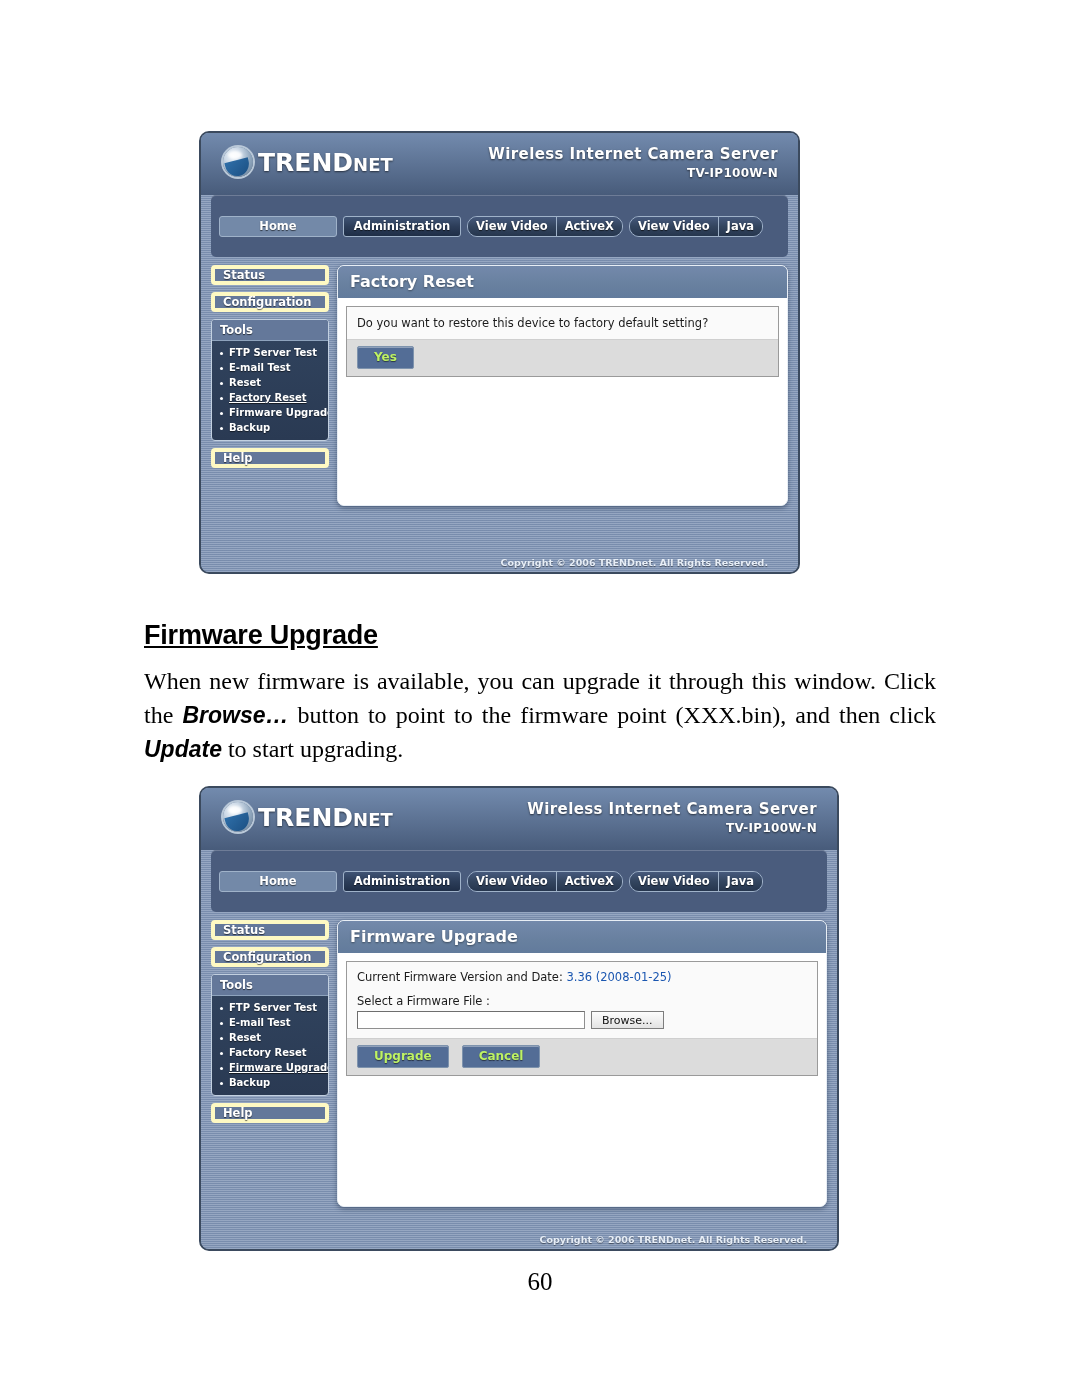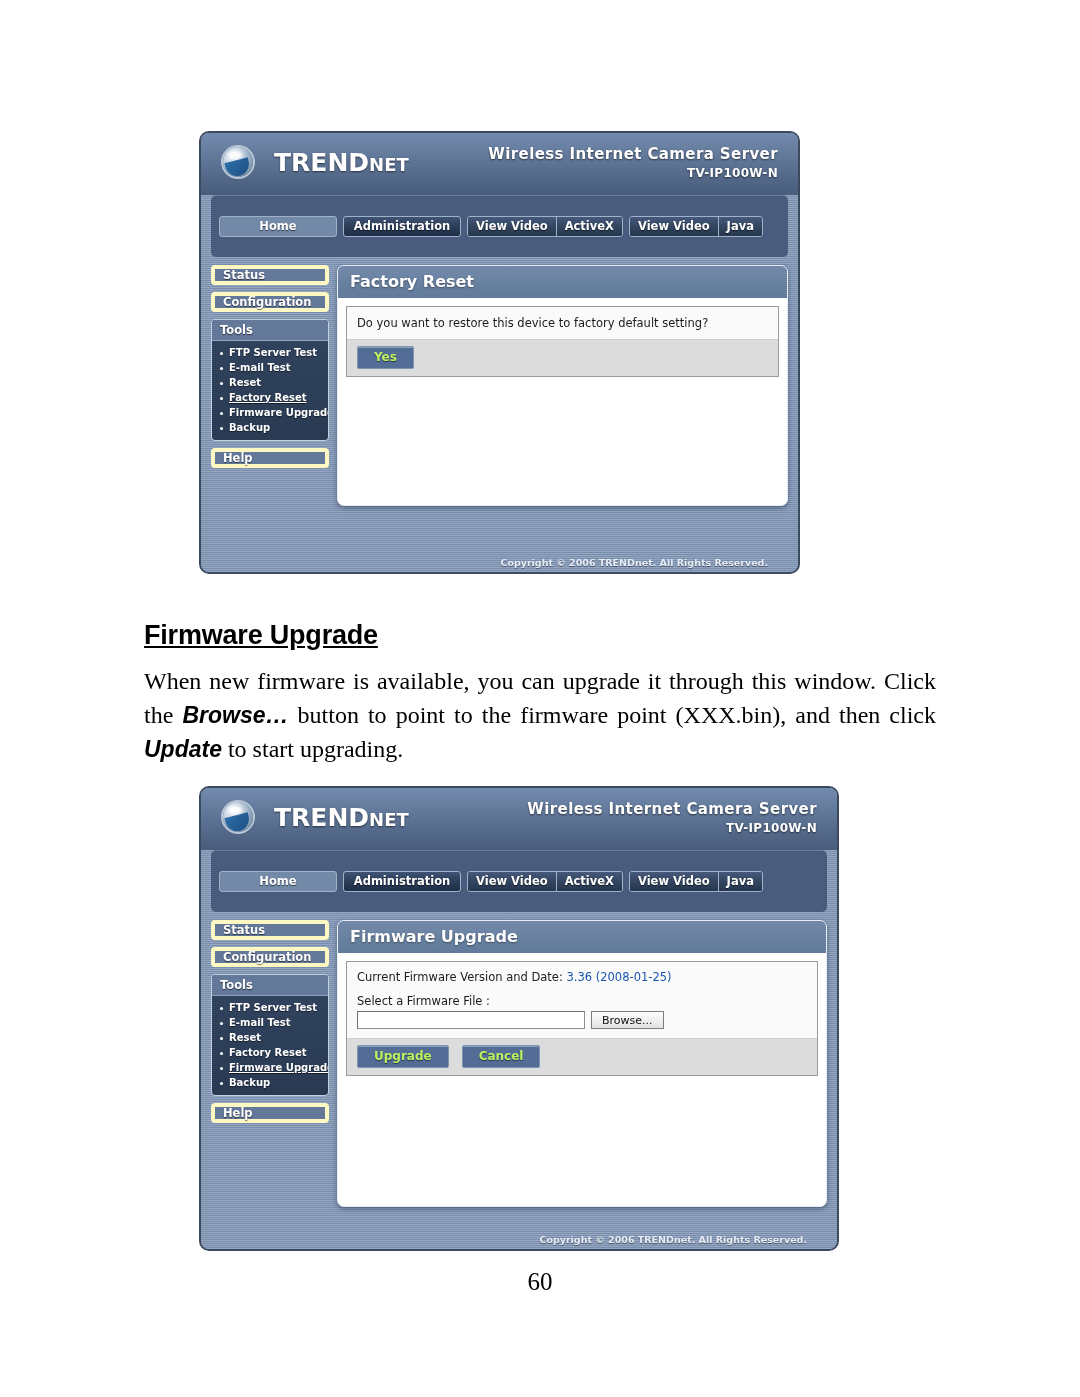--- a/index.html
+++ b/index.html
@@ -56,21 +56,21 @@
     left: 0; top: 0; right: 0; bottom: 0;
     background: linear-gradient(to bottom, rgba(120,145,180,0.55), rgba(52,70,99,0.65));
   }
 
   .logo-wrap {
     position: absolute;
     left: 22px;
     top: 14px;
     display: flex;
     align-items: center;
-    gap: 21px;
+    gap: 5px;
   }
   .logo-mark {
     width: 30px; height: 30px;
     border-radius: 50%;
     background: radial-gradient(circle at 34% 30%, #f2f7fb 0%, #cfdbe8 28%, #8fa6bd 60%, #64788f 100%);
     box-shadow: 0 0 0 2px #b9c8d8, 0 1px 2px rgba(0,0,0,0.5);
     position: relative;
     overflow: hidden;
     flex: none;
   }
@@ -165,21 +165,21 @@
     background-color: #7389a8;
     width: 118px;
   }
   .nav-btn.dark {
     background: linear-gradient(to bottom, #3f5374 0%, #2c3d59 50%, #1f2e47 100%);
     width: 118px;
   }
   .nav-group {
     display: flex;
     border: 1px solid #9fb2c9;
-    border-radius: 3px;
+    border-radius: 10px;
     overflow: hidden;
     height: 21px;
     box-sizing: border-box;
   }
   .nav-group .seg {
     background: linear-gradient(to bottom, #46597c 0%, #33455f 50%, #26364e 100%);
     color: #ffffff;
     font-size: 11.5px;
     font-weight: bold;
     display: flex;

